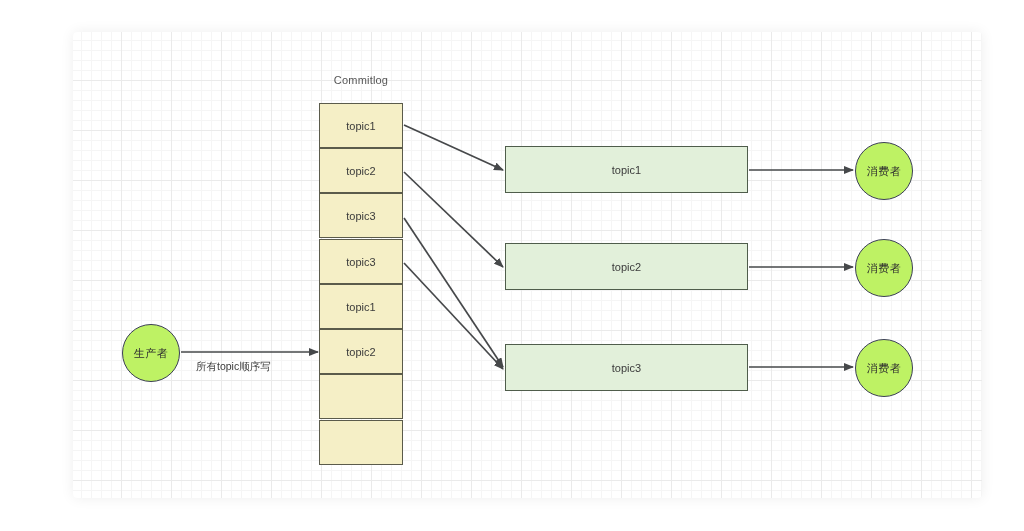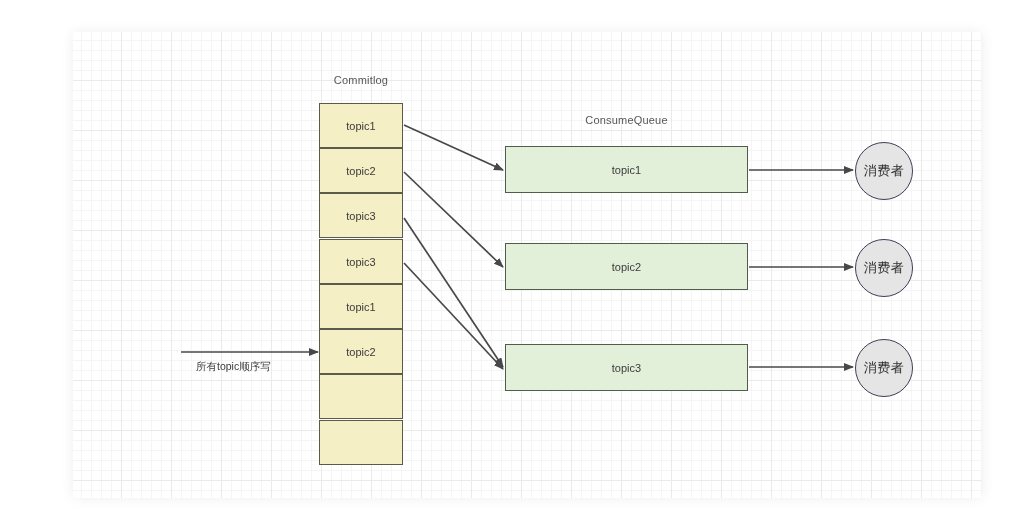--- a/index.html
+++ b/index.html
@@ -60,23 +60,23 @@
     box-sizing:border-box;
     background:#e2f0da;
     border:1.6px solid #4f5d4b;
     display:flex;align-items:center;justify-content:center;
     font-size:11px;color:#3b3b3b;
   }
 
   
   .actor{
     position:absolute;width:56px;height:56px;border-radius:50%;
-    background:#e5e5e5;border:1.6px solid #3c3f57;
+    background:#bef264;border:1.6px solid #3c3f57;
     display:flex;align-items:center;justify-content:center;
-    font-size:13px;color:#2f2f2f;letter-spacing:.5px;
+    font-size:11px;color:#2f2f2f;letter-spacing:.5px;
   }
   .edge-label{
     position:absolute;font-size:10.5px;color:#3b3b3b;
     white-space:nowrap;
     margin-top:40px;
   }
 </style>
 </head>
 <body>
 
@@ -112,25 +112,25 @@
     <div class="cl-cell" style="top:0px">topic1</div>
     <div class="cl-cell" style="top:45px">topic2</div>
     <div class="cl-cell" style="top:90px">topic3</div>
     <div class="cl-cell" style="top:136px">topic3</div>
     <div class="cl-cell" style="top:181px">topic1</div>
     <div class="cl-cell" style="top:226px">topic2</div>
     <div class="cl-cell" style="top:271px"></div>
     <div class="cl-cell" style="top:317px"></div>
   </div>
 
-  <div class="cq-title">ConsumeQueue</div>
 
   <div class="cq-box" style="top:146px">topic1</div>
   <div class="cq-box" style="top:243px">topic2</div>
   <div class="cq-box" style="top:344px">topic3</div>
 
+  <div class="actor" style="left:107px;top:324px">生产者</div>
   <div class="edge-label" style="left:181px;top:320px">所有topic顺序写</div>
 
   <div class="actor" style="left:840px;top:142px">消费者</div>
   <div class="actor" style="left:840px;top:239px">消费者</div>
   <div class="actor" style="left:840px;top:339px">消费者</div>
 
 </div>
 
 </body></html>

